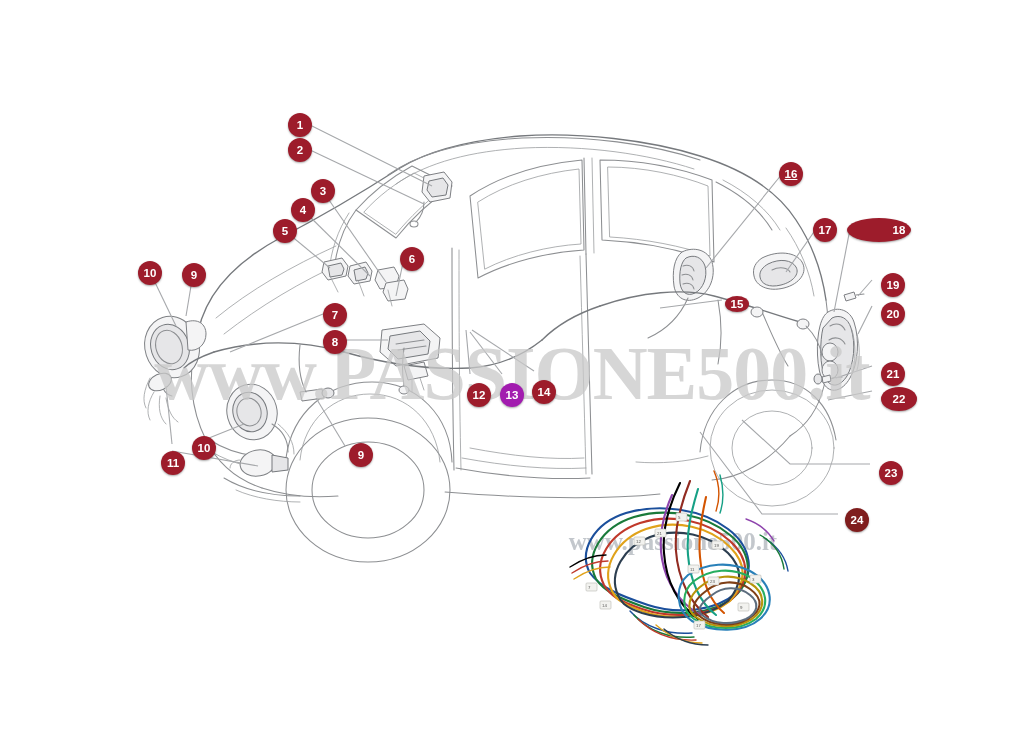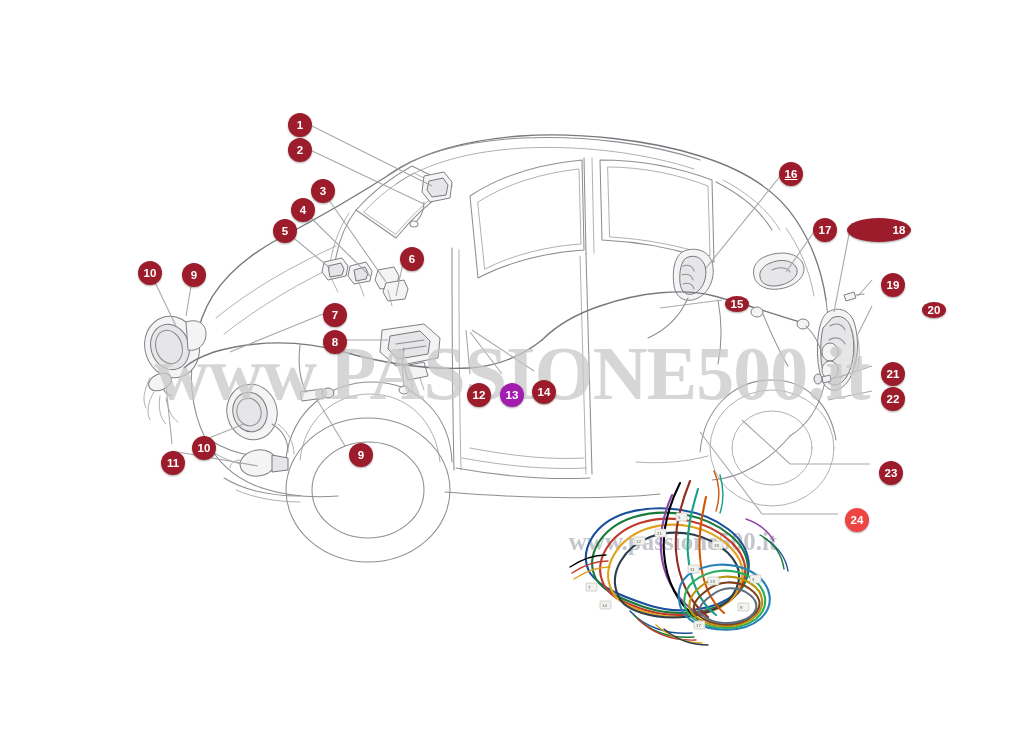--- a/index.html
+++ b/index.html
@@ -354,21 +354,21 @@
       <div class="badge" style="left: 138px; top: 261px; background: rgb(157, 28, 43); color: rgb(255, 255, 255); width: 24px; height: 24px;">10</div>
       <div class="badge" style="left: 161px; top: 451px; background: rgb(157, 28, 43); color: rgb(255, 255, 255); width: 24px; height: 24px;">11</div>
       <div class="badge" style="left: 467px; top: 383px; background: rgb(157, 28, 43); color: rgb(255, 255, 255); width: 24px; height: 24px;">12</div>
       <div class="badge" style="left: 500px; top: 383px; background: #a21caf; color: rgb(255, 255, 255); width: 24px; height: 24px;">13</div>
       <div class="badge" style="left: 532px; top: 380px; background: rgb(157, 28, 43); color: rgb(255, 255, 255); width: 24px; height: 24px;">14</div>
       <div class="badge" style="left: 725px; top: 296px; background: rgb(157, 28, 43); color: rgb(255, 255, 255); width: 24px; height: 16px;">15</div>
       <div class="badge" style="left: 779px; top: 162px; background: rgb(157, 28, 43); color: rgb(255, 255, 255); width: 24px; height: 24px; text-decoration: underline;">16</div>
       <div class="badge" style="left: 813px; top: 218px; background: rgb(157, 28, 43); color: rgb(255, 255, 255); width: 24px; height: 24px;">17</div>
       <div class="badge" style="left: 847px; top: 218px; background: rgb(157, 28, 43); color: rgb(255, 255, 255); width: 24px; height: 24px; padding-left: 40px;">18</div>
       <div class="badge" style="left: 881px; top: 273px; background: rgb(157, 28, 43); color: rgb(255, 255, 255); width: 24px; height: 24px;">19</div>
-      <div class="badge" style="left: 881px; top: 302px; background: rgb(157, 28, 43); color: rgb(255, 255, 255); width: 24px; height: 16px; margin-left: 41px;">20</div>
+      <div class="badge" style="left: 881px; top: 302px; background: rgb(157, 28, 43); color: rgb(255, 255, 255); width: 24px; height: 24px;">20</div>
       <div class="badge" style="left: 881px; top: 362px; background: rgb(157, 28, 43); color: rgb(255, 255, 255); width: 24px; height: 24px;">21</div>
-      <div class="badge" style="left: 881px; top: 387px; background: rgb(157, 28, 43); color: rgb(255, 255, 255); width: 24px; height: 24px;">22</div>
+      <div class="badge" style="left: 881px; top: 387px; background: rgb(157, 28, 43); color: rgb(255, 255, 255); width: 36px; height: 24px;">22</div>
       <div class="badge" style="left: 879px; top: 461px; background: rgb(157, 28, 43); color: rgb(255, 255, 255); width: 24px; height: 24px;">23</div>
-      <div class="badge" style="left: 845px; top: 508px; background: #ef4444; color: rgb(255, 255, 255); width: 24px; height: 24px;">24</div>
+      <div class="badge" style="left: 845px; top: 508px; background: #7f1d1d; color: rgb(255, 255, 255); width: 24px; height: 24px;">24</div>
       <div class="badge" style="left: 349px; top: 443px; background: rgb(157, 28, 43); color: rgb(255, 255, 255); width: 24px; height: 24px;">9</div>
       <div class="badge" style="left: 192px; top: 436px; background: rgb(157, 28, 43); color: rgb(255, 255, 255); width: 24px; height: 24px;">10</div>
     </div>
 </div>
 
 </body></html>

